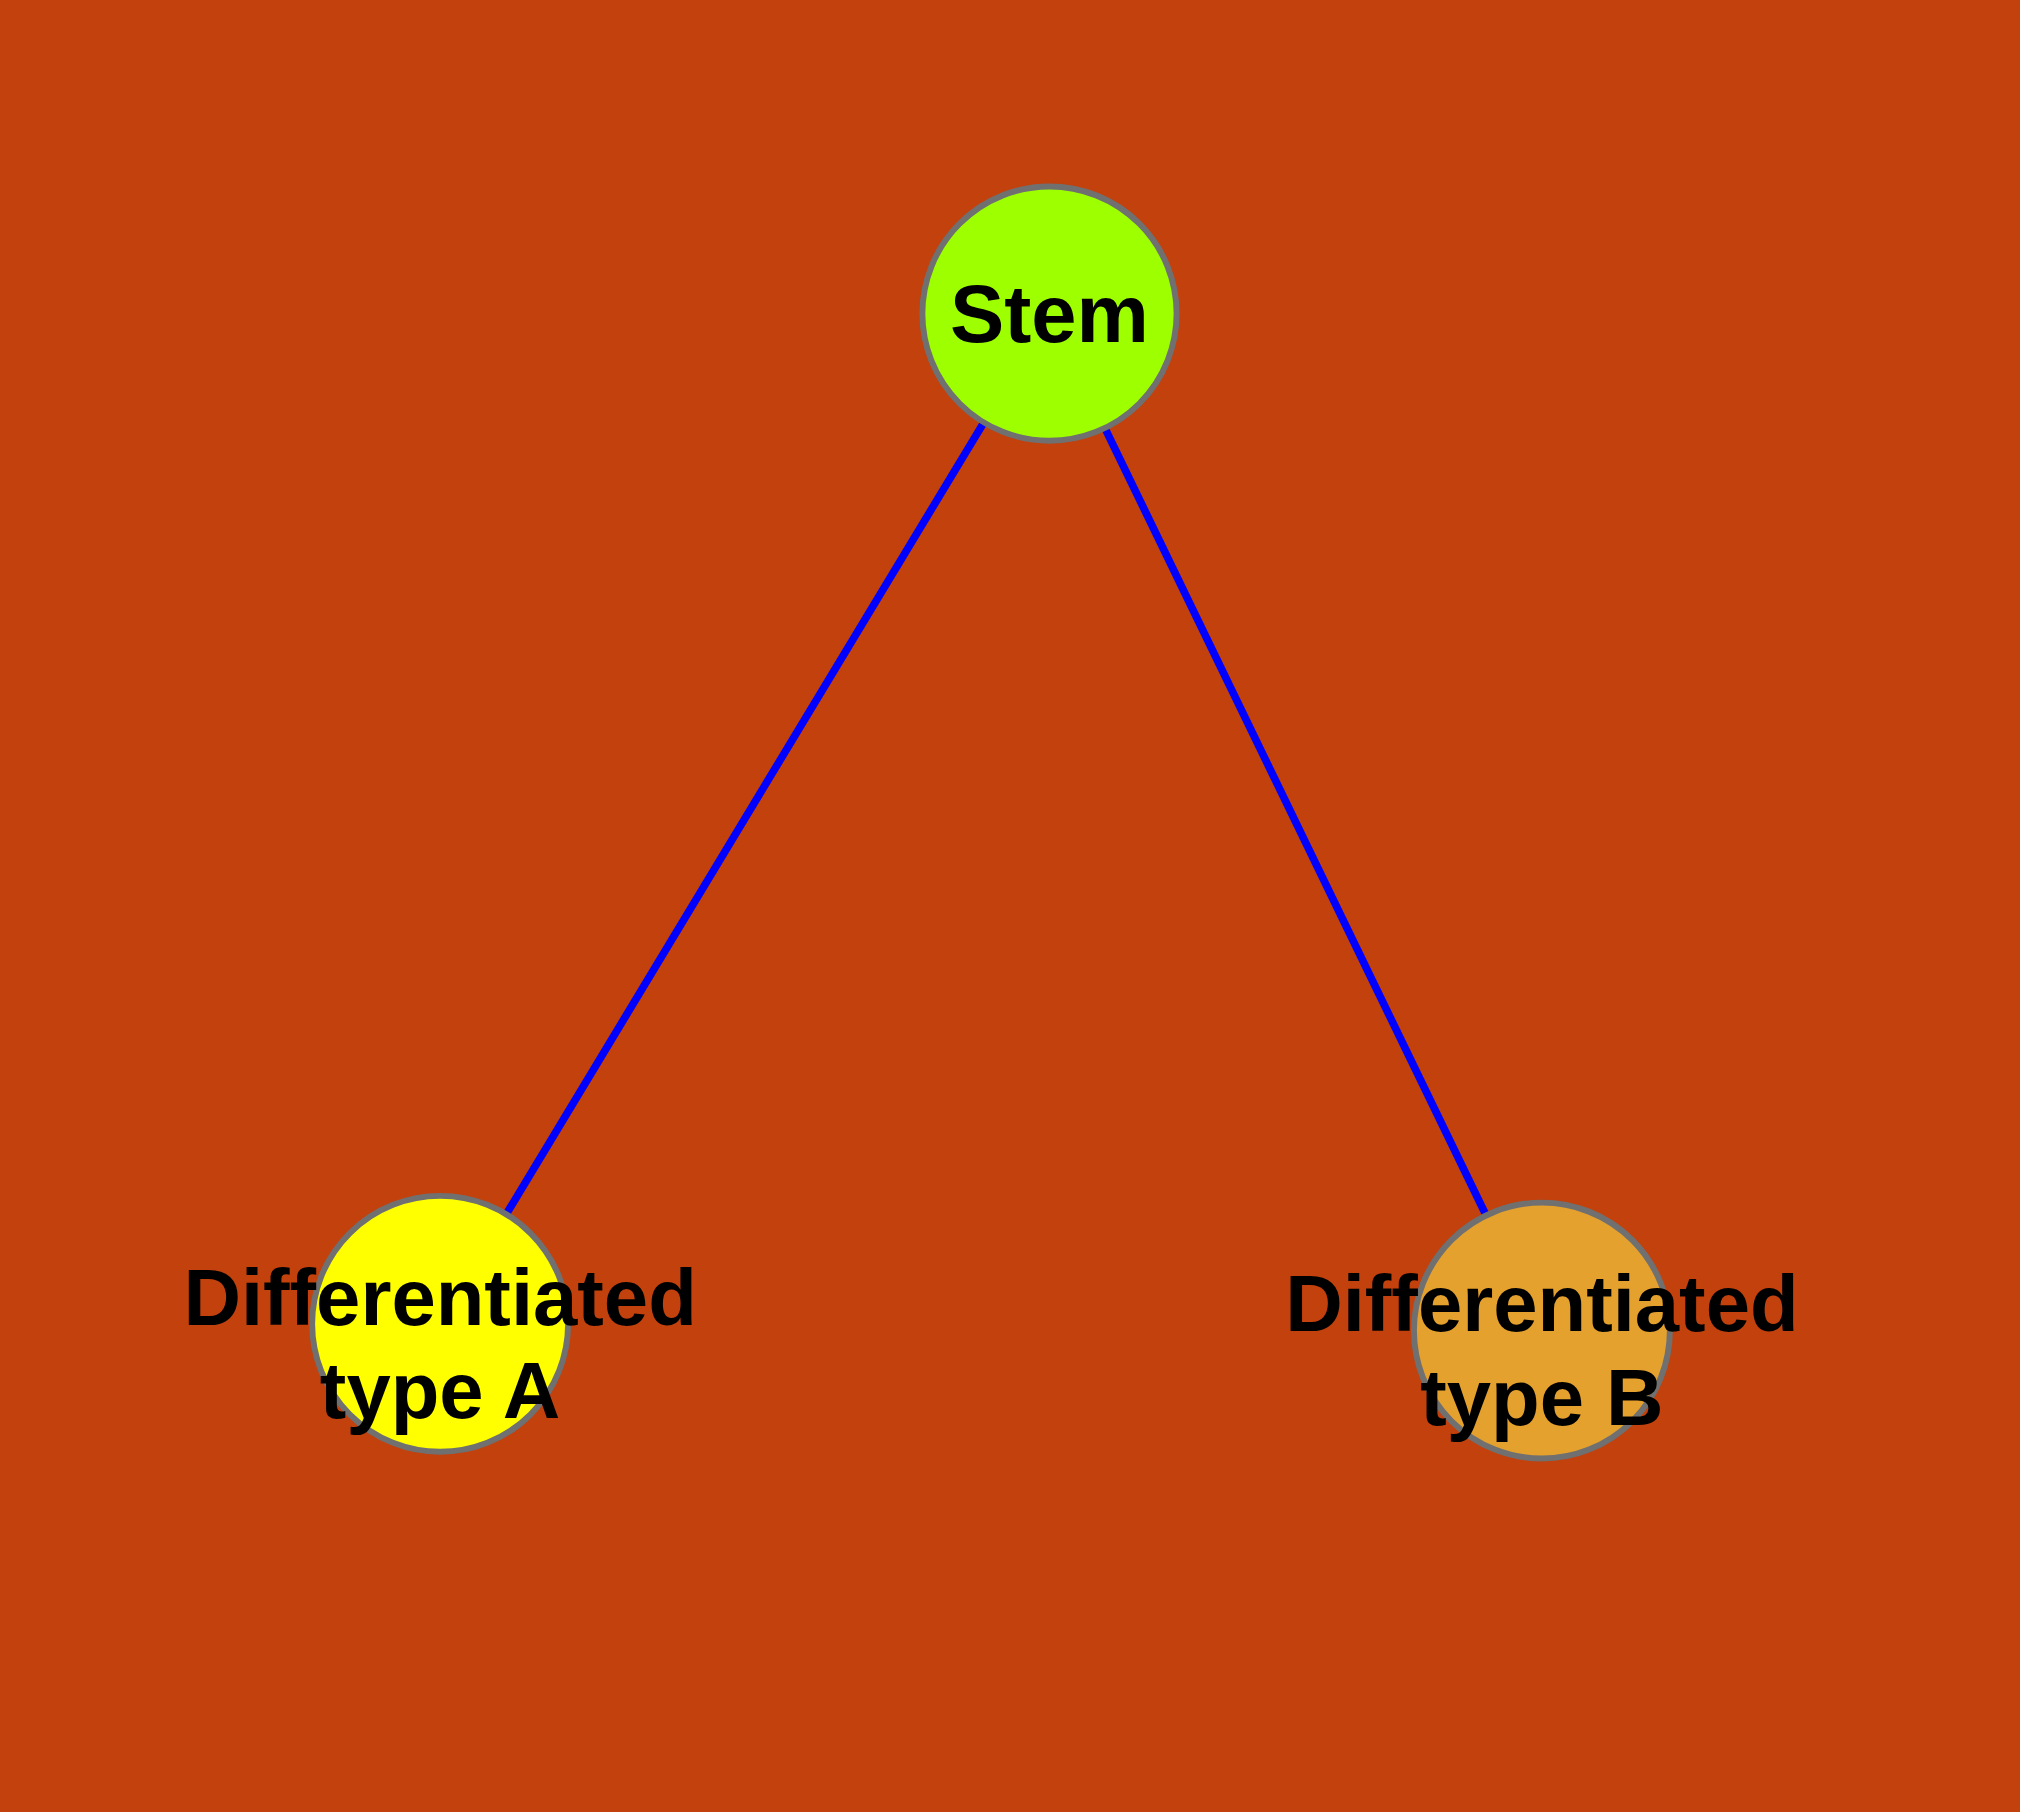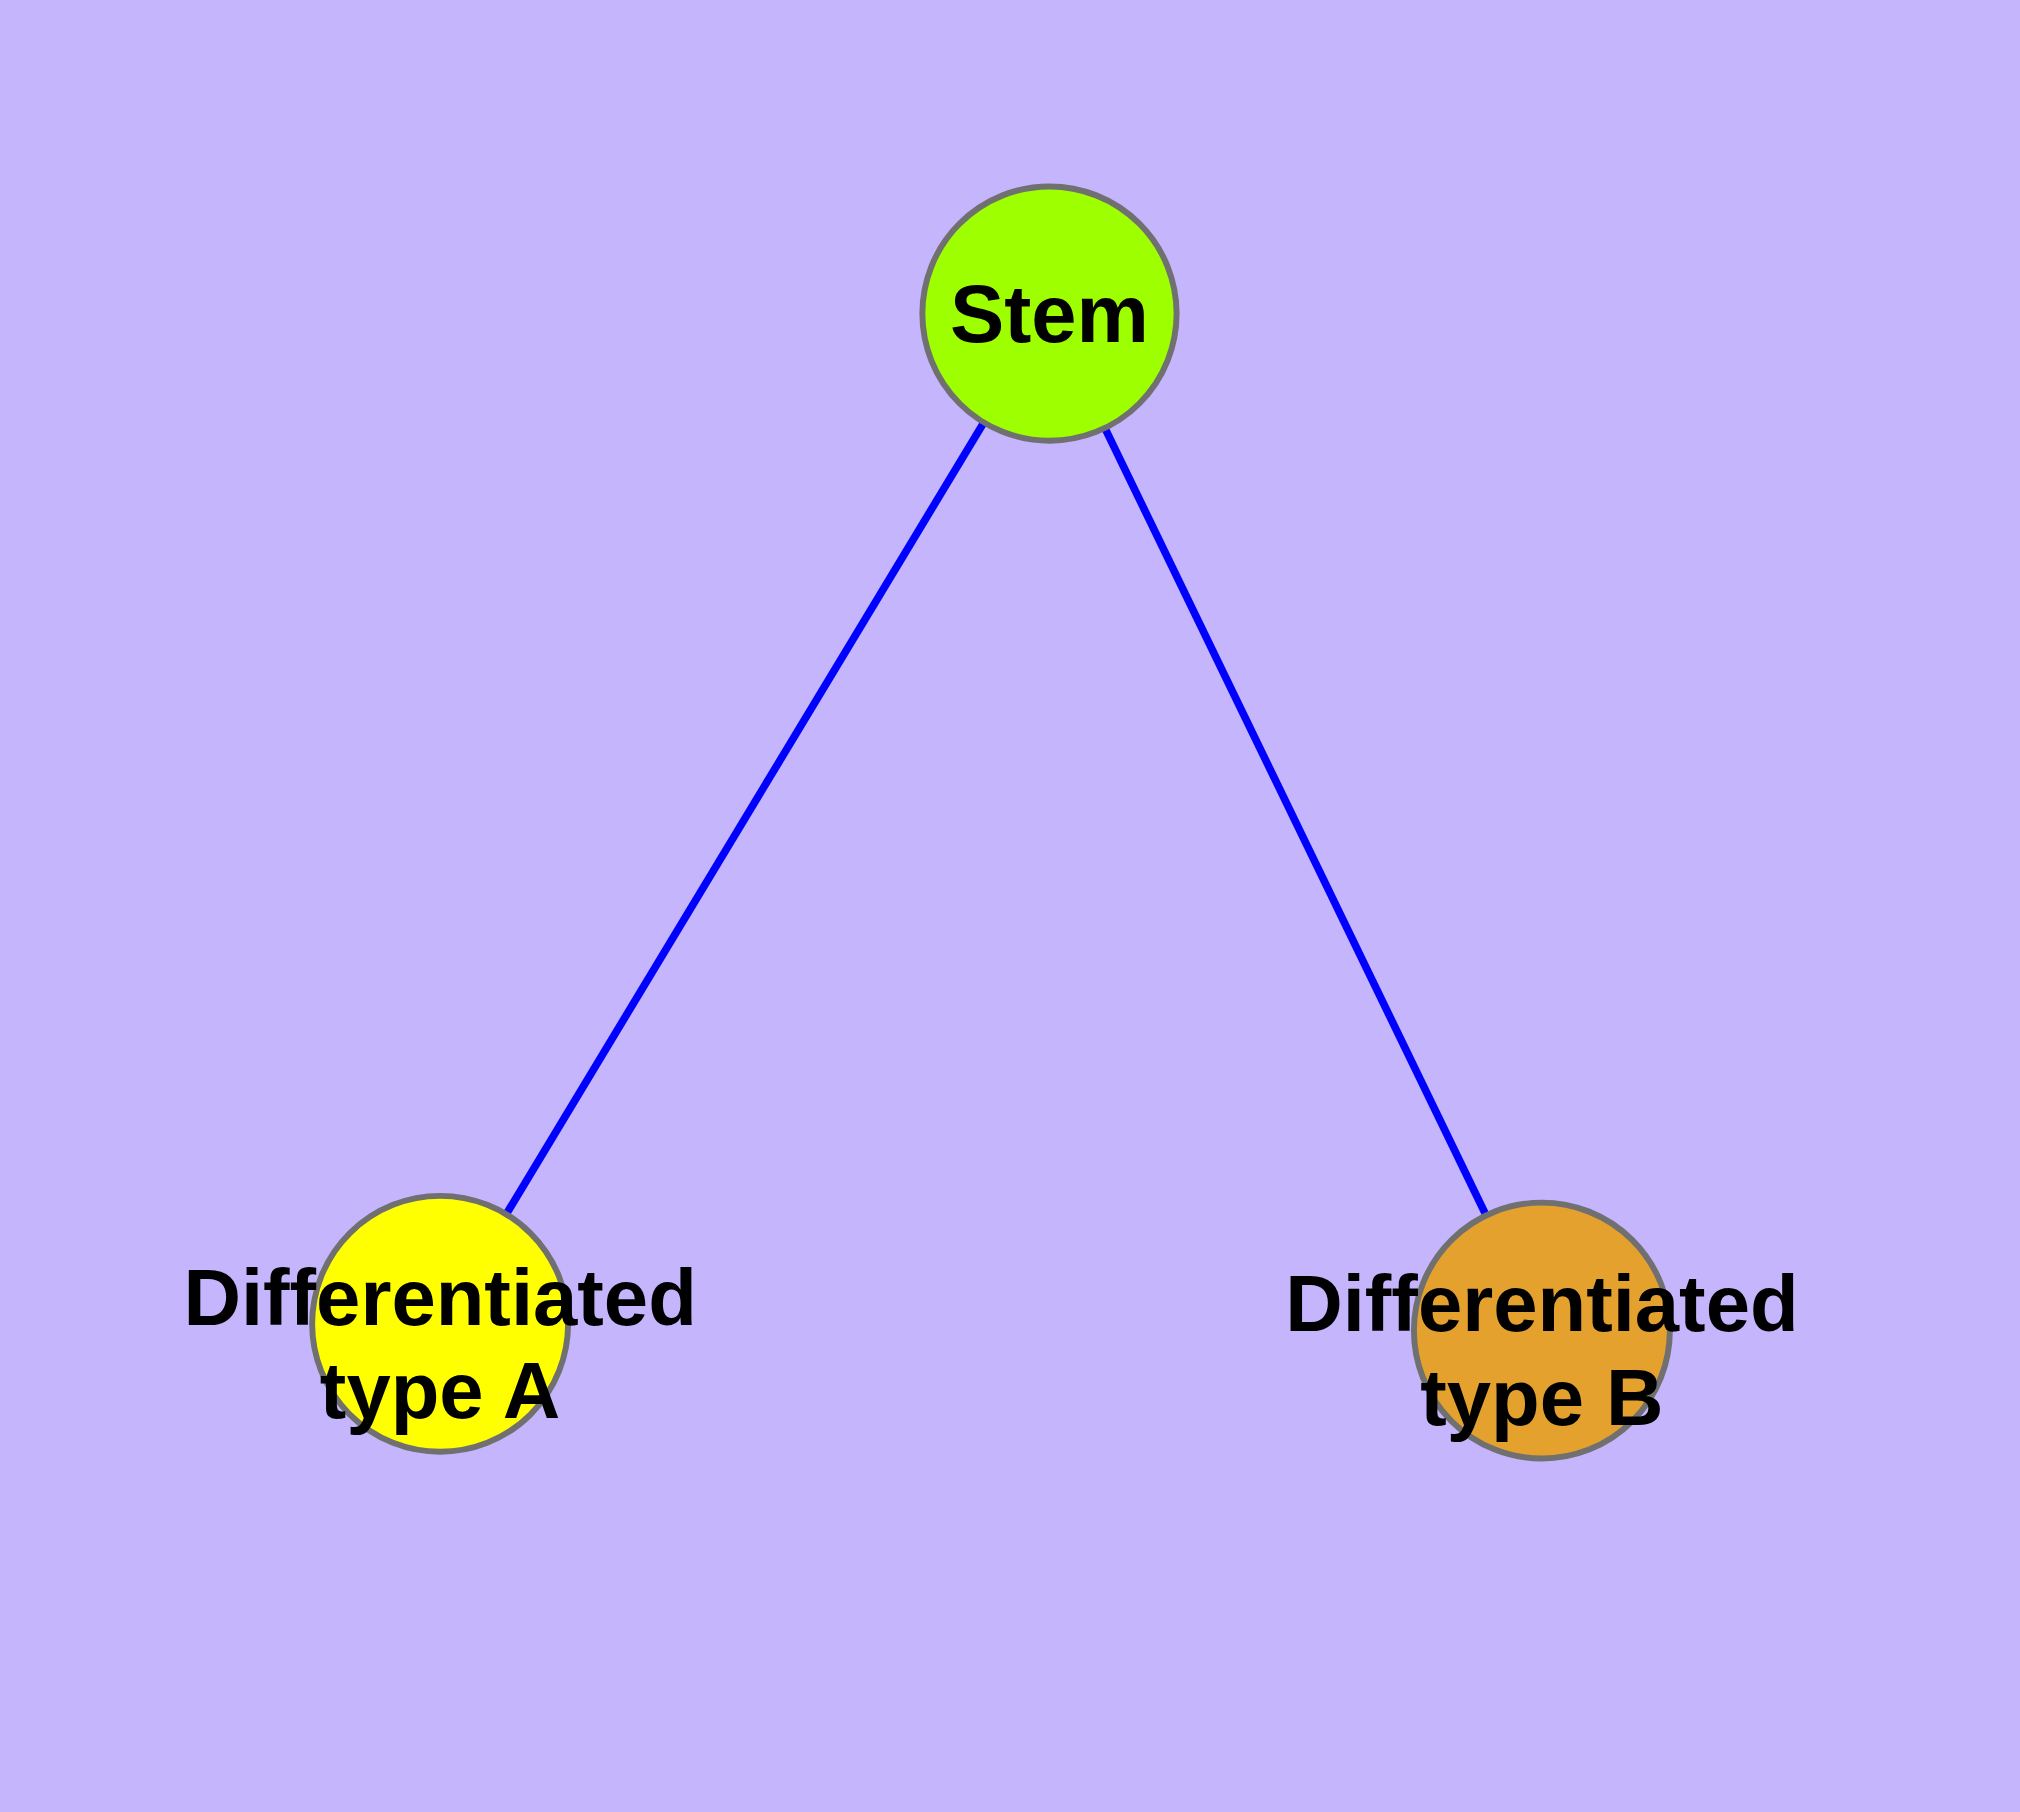--- a/index.html
+++ b/index.html
@@ -8,21 +8,21 @@
   }
   body {
     background: #ffffff;
     font-family: "Liberation Sans", sans-serif;
   }
   #canvas {
     position: relative;
     width: 2021px;
     height: 1812px;
     overflow: hidden;
-    background: #c4b5fd;
+    background: #c2410c;
   }
   #graph-svg {
     position: absolute;
     left: 0;
     top: 0;
     width: 2021px;
     height: 1812px;
     display: block;
   }
   .node-label {

